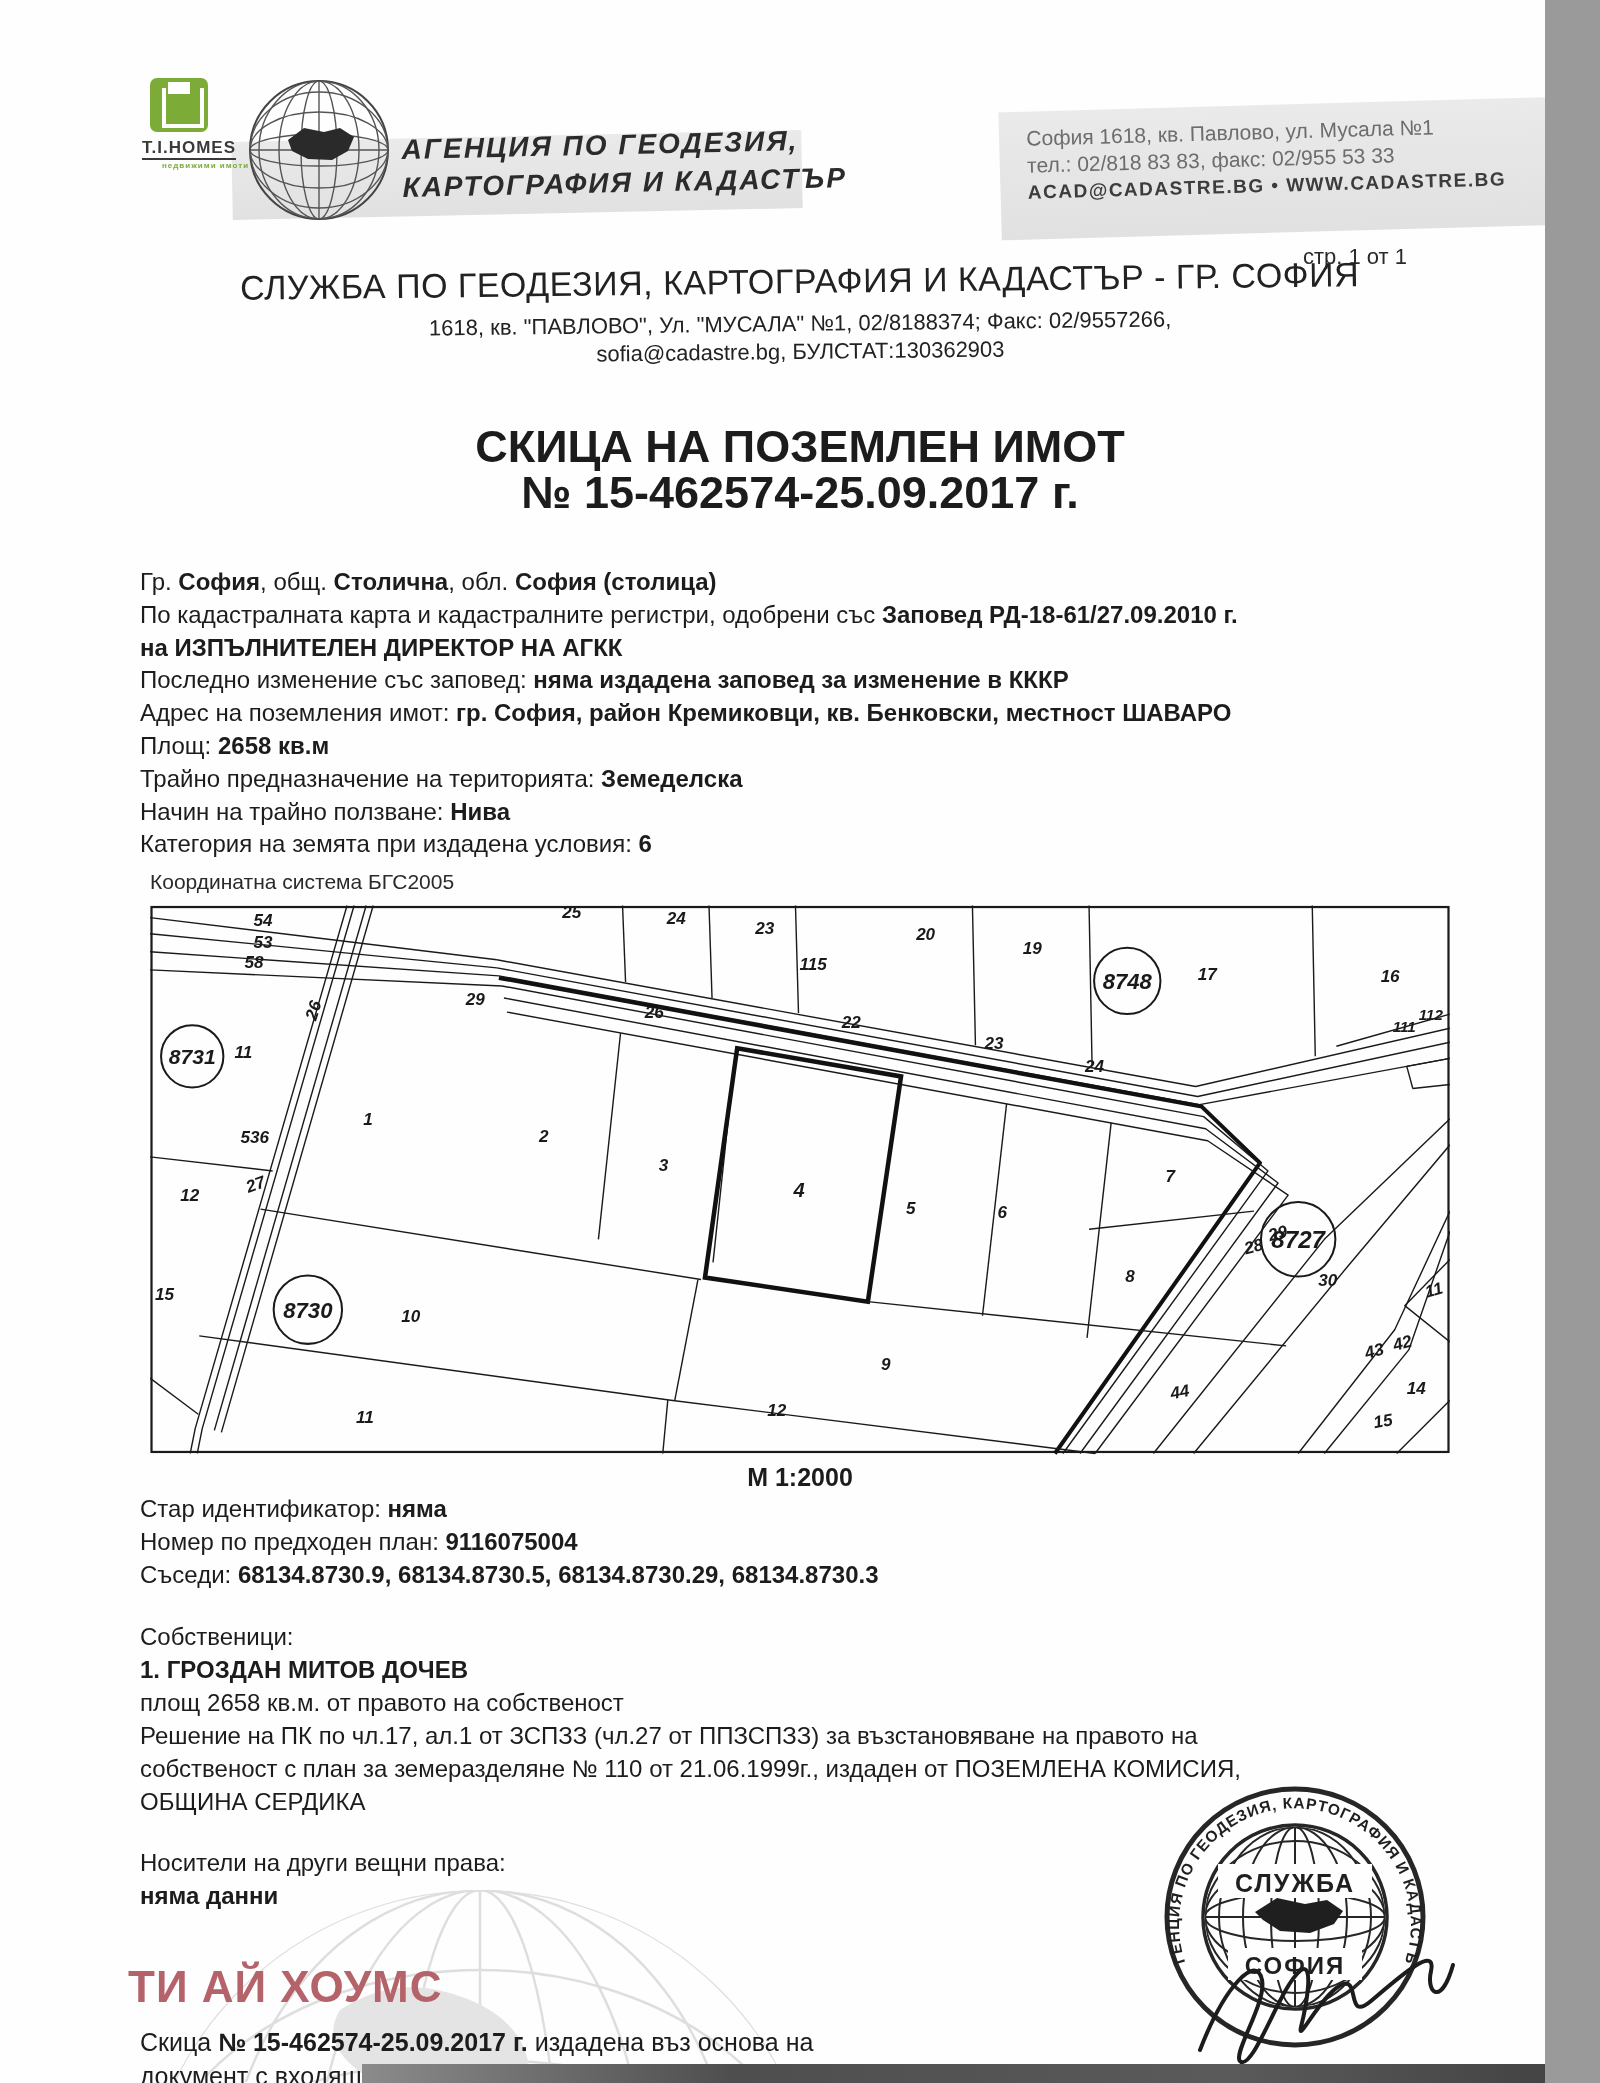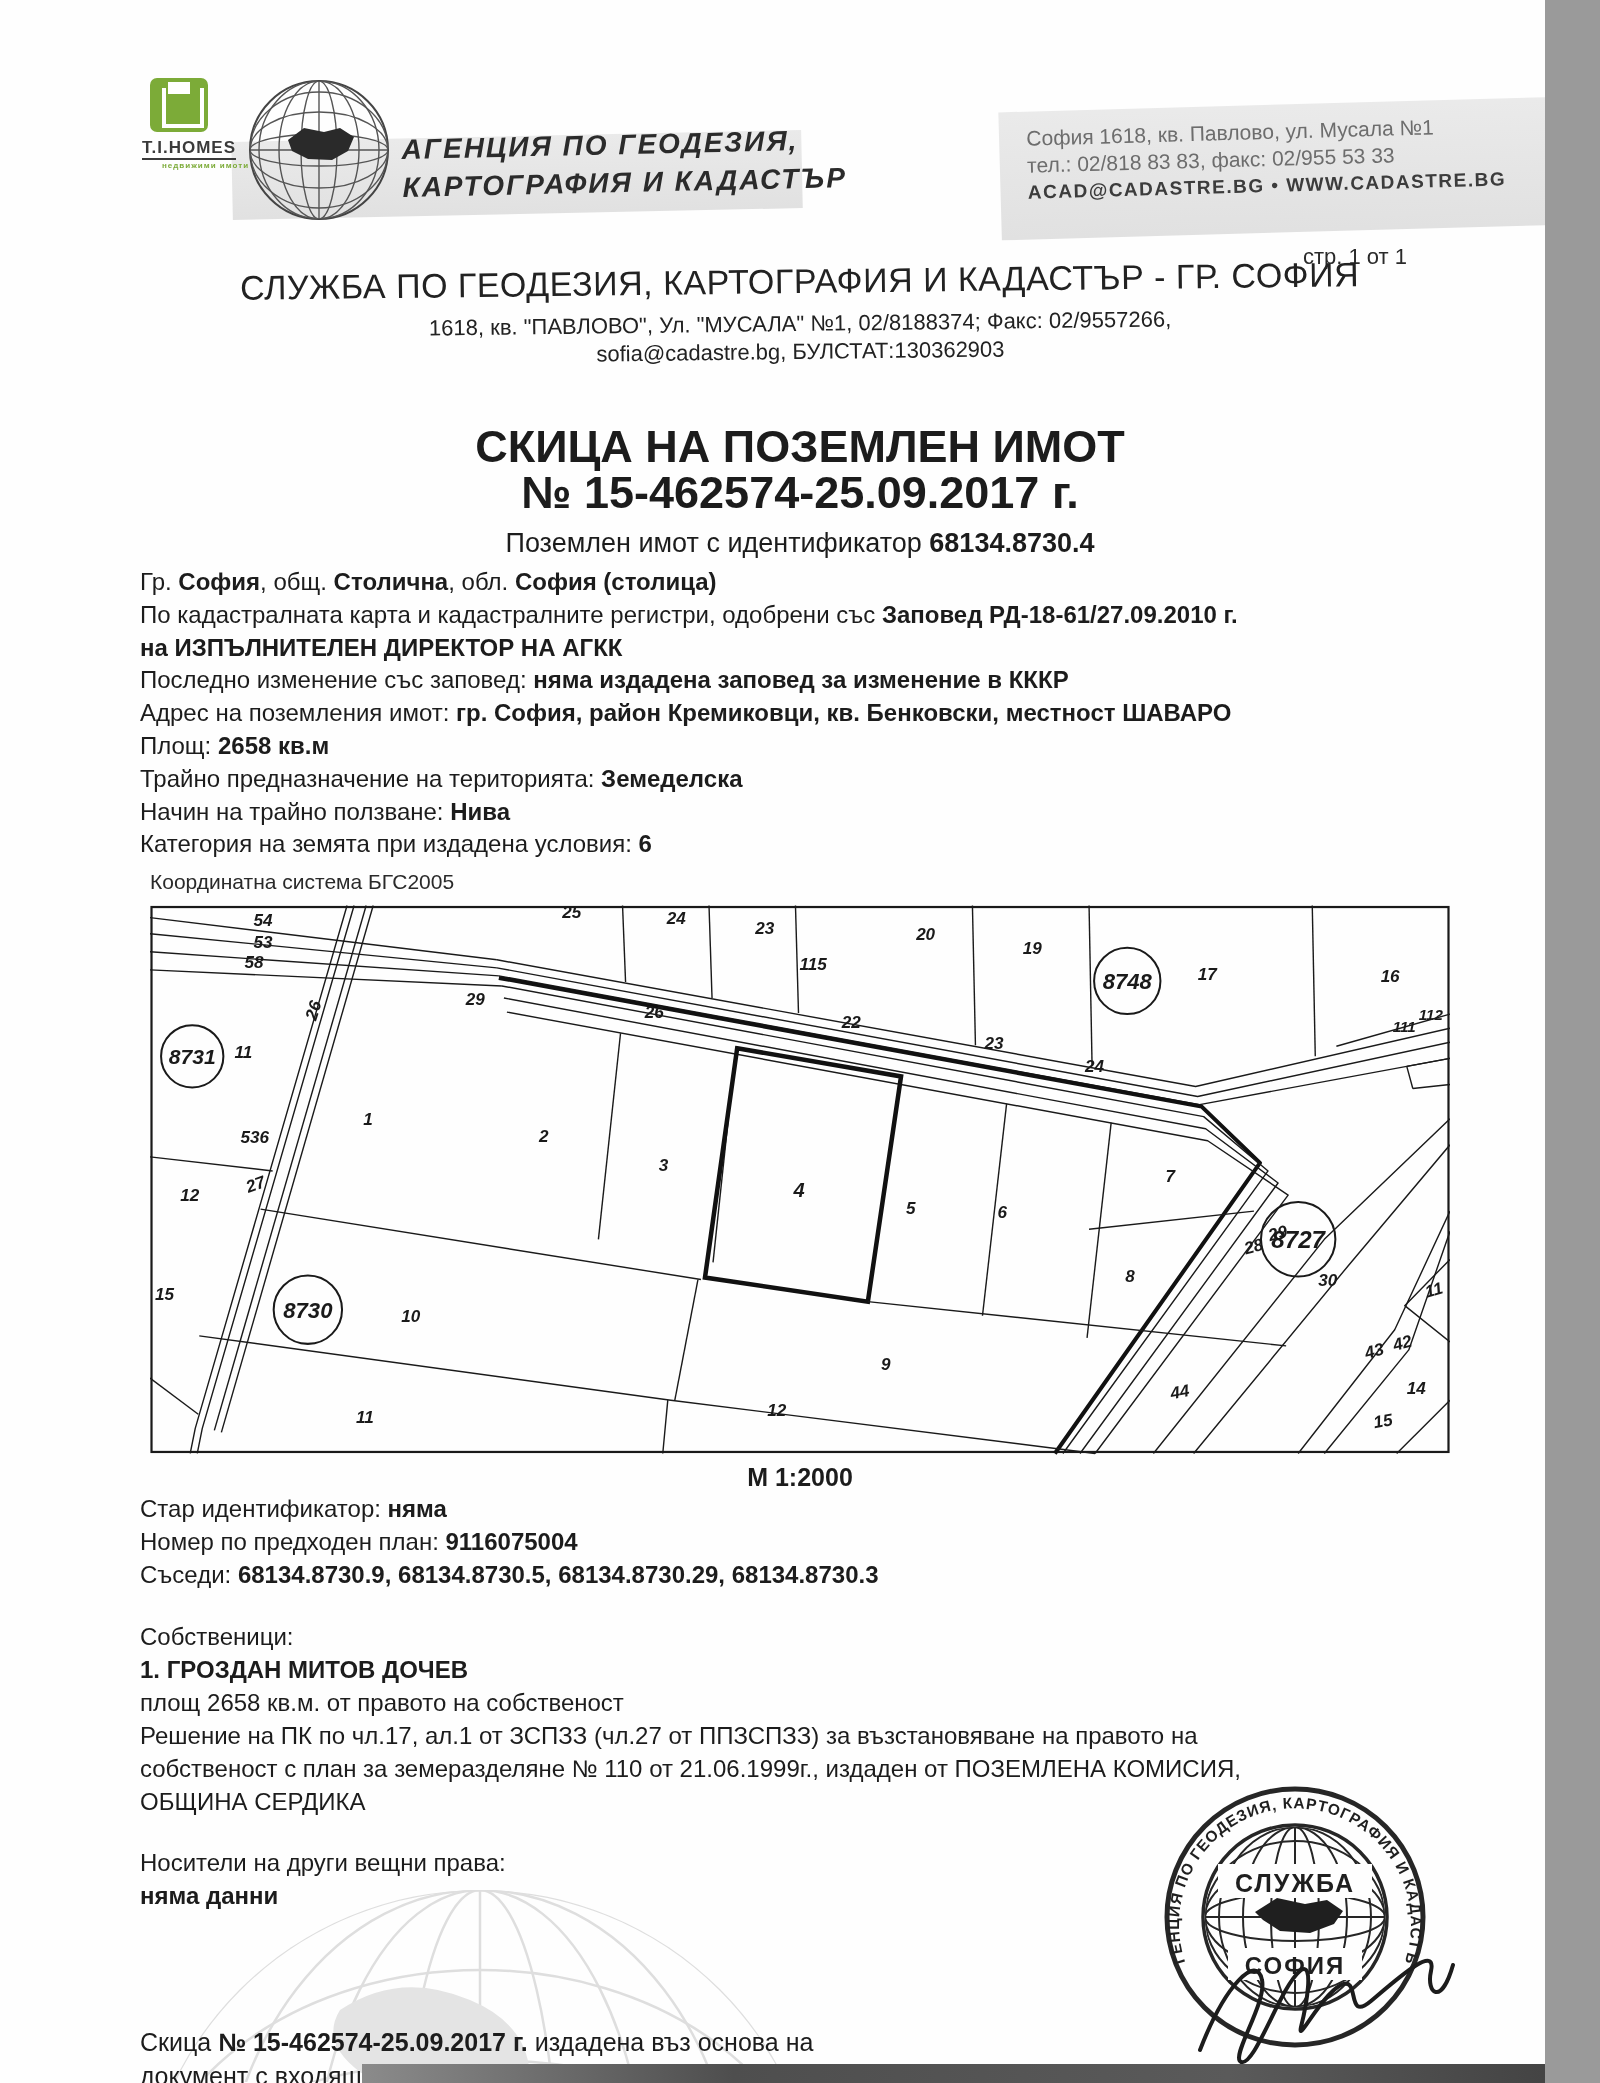--- a/index.html
+++ b/index.html
@@ -93,21 +93,20 @@
   <div class="office">
     <div class="t">СЛУЖБА ПО ГЕОДЕЗИЯ, КАРТОГРАФИЯ И КАДАСТЪР - ГР. СОФИЯ</div>
     <div class="a">1618, кв. "ПАВЛОВО", Ул. "МУСАЛА" №1, 02/8188374; Факс: 02/9557266,</div>
     <div class="a" style="margin-top:2px;">sofia@cadastre.bg, БУЛСТАТ:130362903</div>
   </div>
 
   <div class="sketchtitle">
     <div>СКИЦА НА ПОЗЕМЛЕН ИМОТ</div>
     <div>№ 15-462574-25.09.2017 г.</div>
   </div>
-  <div class="idline"><span>Поземлен имот с  идентификатор  </span><span style="font-weight: 700;">68134.8730.4</span></div>
 
   <div class="bodytext">
     <div><span>Гр. </span><span style="font-weight: 700;">София</span><span>, общ. </span><span style="font-weight: 700;">Столична</span><span>, обл. </span><span style="font-weight: 700;">София (столица)</span></div>
     <div><span>По кадастралната карта и кадастралните регистри, одобрени със </span><span style="font-weight: 700;">Заповед РД-18-61/27.09.2010 г.</span></div>
     <div><span style="font-weight: 700;">на ИЗПЪЛНИТЕЛЕН ДИРЕКТОР НА АГКК</span></div>
     <div><span>Последно изменение със заповед: </span><span style="font-weight: 700;">няма издадена заповед за изменение в КККР</span></div>
     <div><span>Адрес на поземления имот: </span><span style="font-weight: 700;">гр. София, район Кремиковци, кв. Бенковски, местност ШАВАРО</span></div>
     <div><span>Площ: </span><span style="font-weight: 700;">2658 кв.м</span></div>
     <div><span>Трайно предназначение на територията: </span><span style="font-weight: 700;">Земеделска</span></div>
     <div><span>Начин на трайно ползване: </span><span style="font-weight: 700;">Нива</span></div>
@@ -270,20 +269,21 @@
         <ellipse cx="340" cy="370" rx="170" ry="340"></ellipse>
       <ellipse cx="340" cy="370" rx="260" ry="340"></ellipse>
         <line x1="340" y1="30" x2="340" y2="222"></line>
       <ellipse cx="340" cy="370" rx="340" ry="80"></ellipse>
         <ellipse cx="340" cy="370" rx="340" ry="170"></ellipse>
       <ellipse cx="340" cy="370" rx="340" ry="260"></ellipse>
     </g>
     <path d="M200 150 q60 -40 130 -10 q60 25 60 80 l-30 2 q-80 30 -140 -10 q-40 -30 -20 -62 z" fill="#e4e4e4"></path>
   </svg>
 
+  <div class="wmtext" style="color:#b4636a;">ТИ АЙ ХОУМС</div>
 
   <svg class="abs" style="left:1150px;top:1772px;" width="290" height="290" viewBox="0 0 290 290">
     <defs>
       <clipPath id="sclip">
           <circle cx="145" cy="145" r="90"></circle>
         </clipPath>
       <path id="ringpath" d="M 36 192 A 116 116 0 1 1 254 192"></path>
     </defs>
     <circle cx="145" cy="145" r="128" fill="none" stroke="#262626" stroke-width="5"></circle>
     <circle cx="145" cy="145" r="92" fill="none" stroke="#262626" stroke-width="3.5"></circle>

